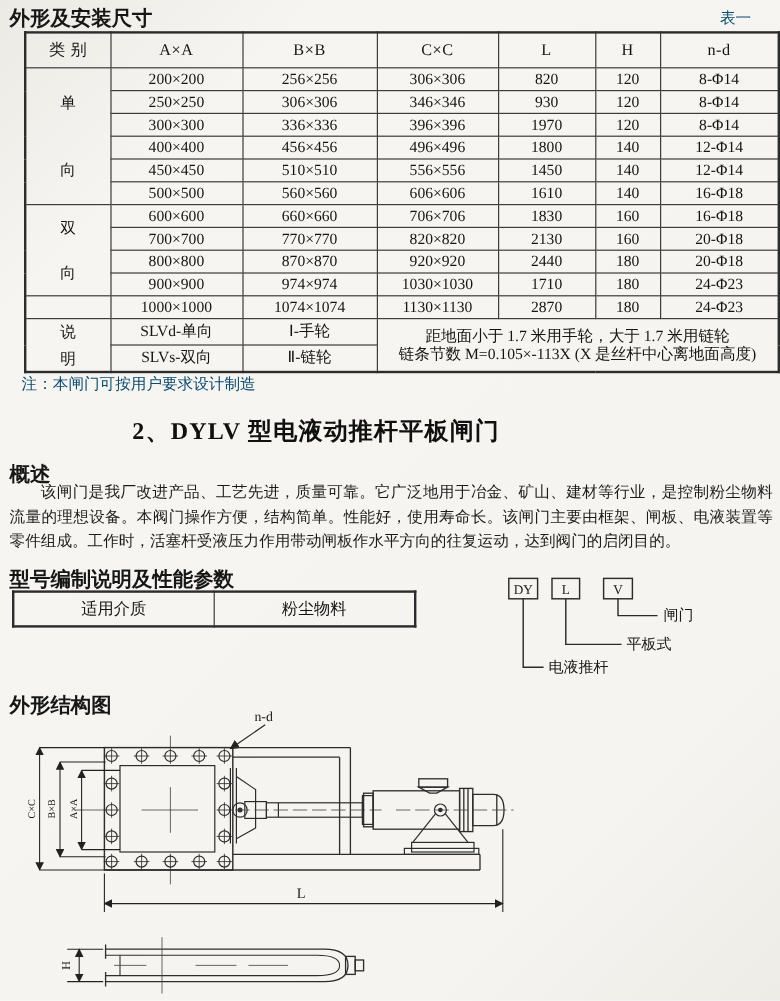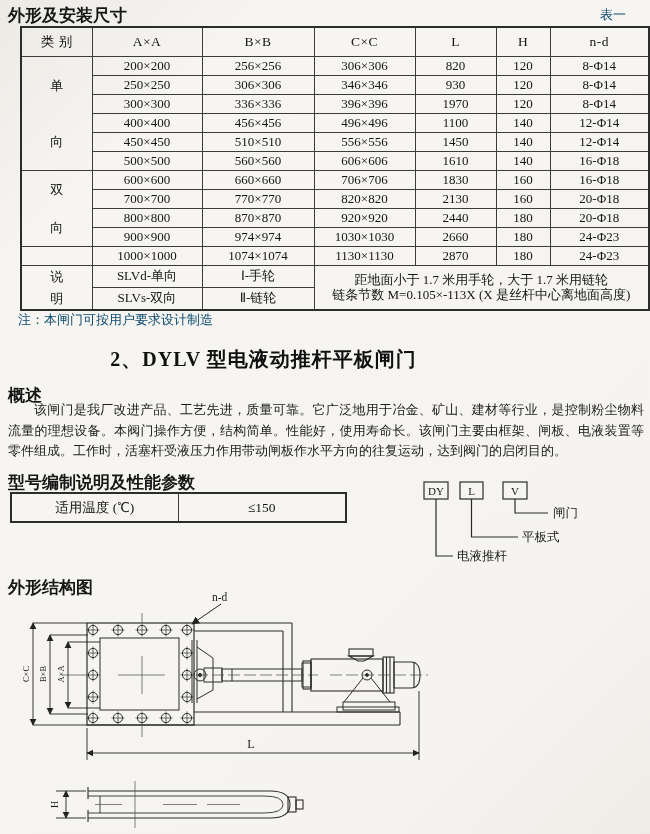--- a/index.html
+++ b/index.html
@@ -95,21 +95,21 @@
           <td>336×336</td>
           <td>396×396</td>
           <td>1970</td>
           <td>120</td>
           <td>8-Φ14</td>
         </tr>
         <tr>
           <td>400×400</td>
           <td>456×456</td>
           <td>496×496</td>
-          <td>1100</td>
+          <td>1800</td>
           <td>140</td>
           <td>12-Φ14</td>
         </tr>
         <tr>
           <td>450×450</td>
           <td>510×510</td>
           <td>556×556</td>
           <td>1450</td>
           <td>140</td>
           <td>12-Φ14</td>
@@ -149,21 +149,21 @@
           <td>870×870</td>
           <td>920×920</td>
           <td>2440</td>
           <td>180</td>
           <td>20-Φ18</td>
         </tr>
         <tr>
           <td>900×900</td>
           <td>974×974</td>
           <td>1030×1030</td>
-          <td>2660</td>
+          <td>1710</td>
           <td>180</td>
           <td>24-Φ23</td>
         </tr>
         <tr>
           <td class="group-cell" rowspan="1">
             <div class="vstack"></div>
           </td>
           <td>1000×1000</td>
           <td>1074×1074</td>
           <td>1130×1130</td>
@@ -202,22 +202,22 @@
 
 <div class="abs sec-head" style="left:8px;top:471px;font-family:Liberation Mono, monospace;">型号编制说明及性能参数</div>
 <div class="abs" style="left:10px;top:492px;">
   <table class="spec">
     <colgroup>
         <col style="width:167px">
         <col style="width:168px">
       </colgroup>
     <tbody>
         <tr>
-          <td>适用温度 (℃)</td>
-          <td>≤150</td>
+          <td>适用介质</td>
+          <td>粉尘物料</td>
         </tr>
       </tbody>
   </table>
 </div>
 
 <svg class="abs" style="left:398px;top:470px;" width="250" height="104" viewBox="0 0 250 104">
   <g fill="none" stroke="#2b2b2b" stroke-width="1.2">
     <rect x="26" y="12" width="24" height="17"></rect>
     <rect x="62" y="12" width="23" height="17"></rect>
     <rect x="105" y="12" width="24" height="17"></rect>

